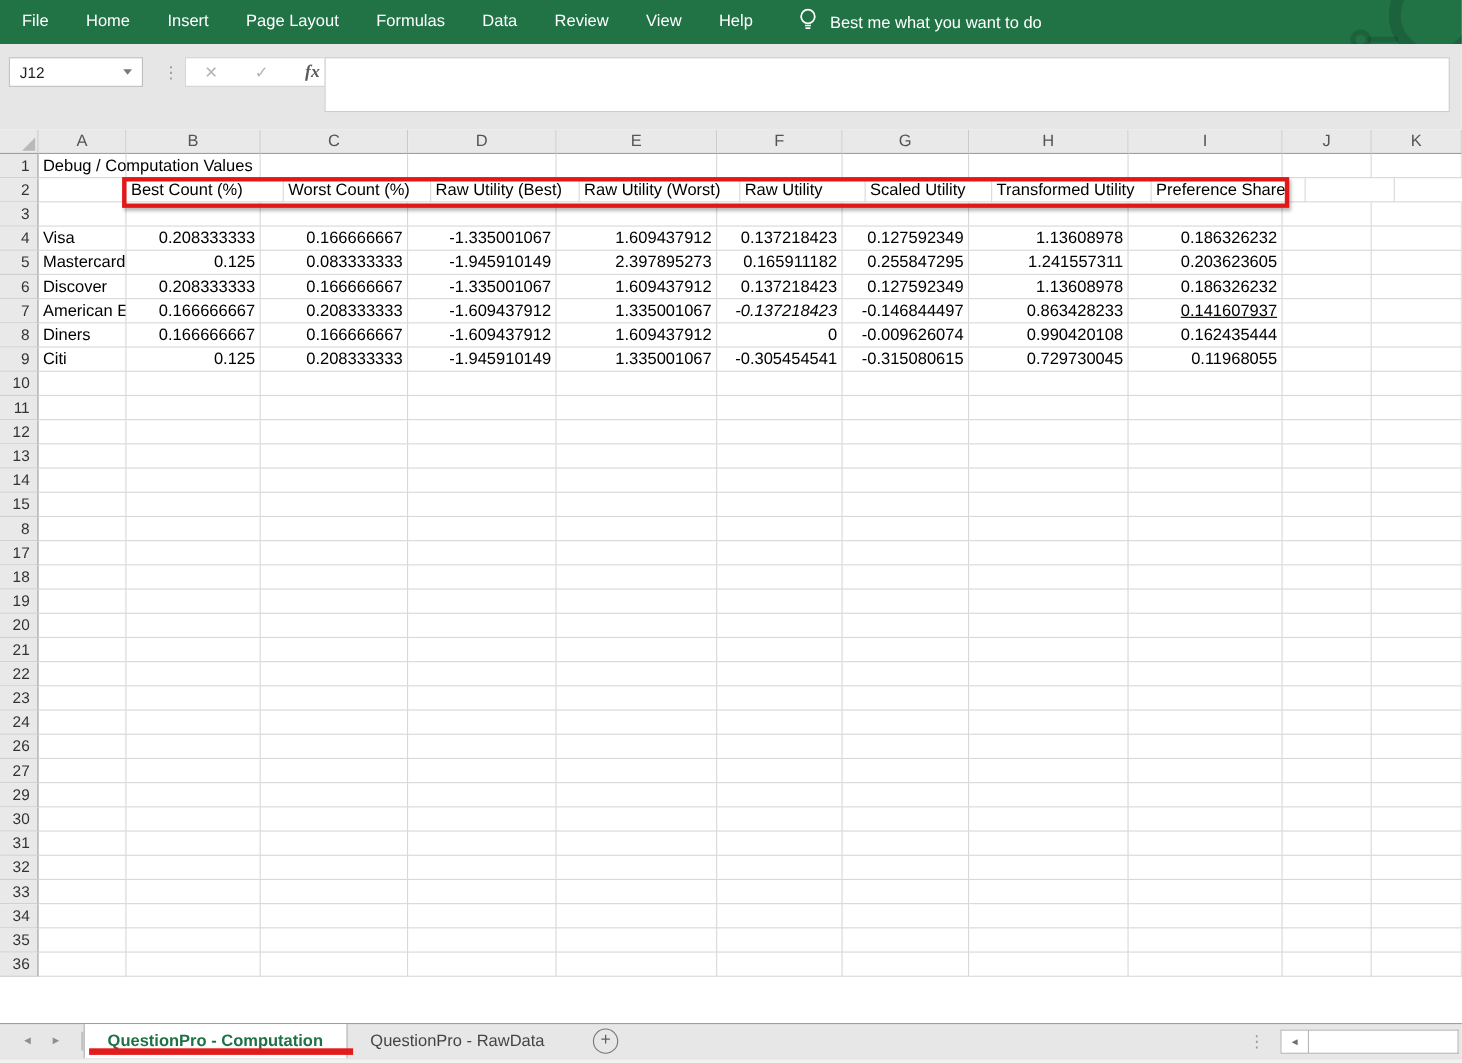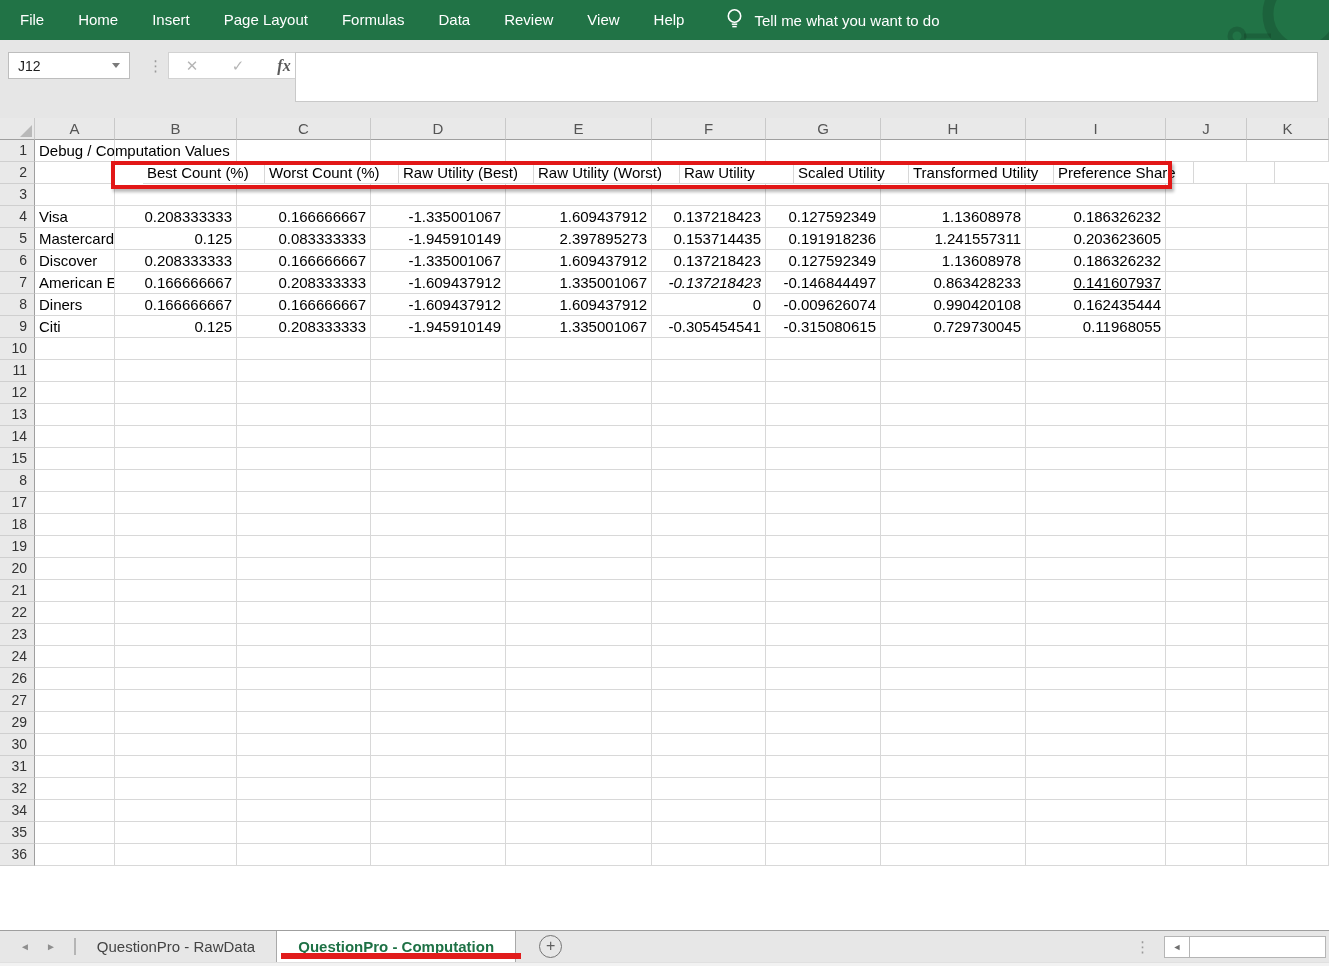--- a/index.html
+++ b/index.html
@@ -99,21 +99,21 @@
       <div class="rtab">Help</div>
     </nav>
   <div class="tellme">
     <span class="bulb">
       <svg width="17" height="24" viewBox="0 0 17 24">
         <circle cx="8.5" cy="9" r="6.2" fill="none" stroke="#fff" stroke-width="1.6"></circle>
         <line x1="5.8" y1="17.2" x2="11.2" y2="17.2" stroke="#fff" stroke-width="1.5"></line>
         <line x1="6.3" y1="19.6" x2="10.7" y2="19.6" stroke="#fff" stroke-width="1.5"></line>
       </svg>
     </span>
-    <span>Tell me what you want to do</span>
+    <span>Best me what you want to do</span>
   </div>
   <svg class="watermark" width="120" height="40" viewBox="0 0 120 40">
     <circle cx="95" cy="14" r="36" fill="none" stroke="rgba(0,0,0,0.14)" stroke-width="11"></circle>
     <circle cx="28" cy="36" r="7" fill="none" stroke="rgba(0,0,0,0.14)" stroke-width="5"></circle>
     <line x1="35" y1="36" x2="62" y2="36" stroke="rgba(0,0,0,0.14)" stroke-width="5"></line>
   </svg>
 </div>
 
 <div class="toolbar">
   <div class="namebox">
@@ -157,21 +157,21 @@
         <div class="cell" style="width: 114px;"></div>
         <div class="cell" style="width: 115px;"></div>
         <div class="cell" style="width: 145px;"></div>
         <div class="cell" style="width: 140px;"></div>
         <div class="cell" style="width: 81px;"></div>
         <div class="cell" style="width: 82px;"></div>
       </div>
       <div class="grow">
         <div class="rnum">2</div>
         <div class="cell" style="width: 80px;"></div>
-        <div class="cell" style="width: 122px; margin-left: 28px;">Best Count (%)</div>
+        <div class="cell" style="width: 143px;">Best Count (%)</div>
         <div class="cell" style="width: 134px;">Worst Count (%)</div>
         <div class="cell" style="width: 135px;">Raw Utility (Best)</div>
         <div class="cell" style="width: 146px;">Raw Utility (Worst)</div>
         <div class="cell" style="width: 114px;">Raw Utility</div>
         <div class="cell" style="width: 115px;">Scaled Utility</div>
         <div class="cell" style="width: 145px;">Transformed Utility</div>
         <div class="cell" style="width: 140px;">Preference Share</div>
         <div class="cell" style="width: 81px;"></div>
         <div class="cell" style="width: 82px;"></div>
       </div>
@@ -203,22 +203,22 @@
         <div class="cell" style="width: 81px;"></div>
         <div class="cell" style="width: 82px;"></div>
       </div>
       <div class="grow">
         <div class="rnum">5</div>
         <div class="cell" style="width: 80px;">Mastercard</div>
         <div class="cell num" style="width: 122px;">0.125</div>
         <div class="cell num" style="width: 134px;">0.083333333</div>
         <div class="cell num" style="width: 135px;">-1.945910149</div>
         <div class="cell num" style="width: 146px;">2.397895273</div>
-        <div class="cell num" style="width: 114px;">0.153714435</div>
-        <div class="cell num" style="width: 115px;">0.191918236</div>
+        <div class="cell num" style="width: 114px;">0.165911182</div>
+        <div class="cell num" style="width: 115px;">0.255847295</div>
         <div class="cell num" style="width: 145px;">1.241557311</div>
         <div class="cell num" style="width: 140px;">0.203623605</div>
         <div class="cell" style="width: 81px;"></div>
         <div class="cell" style="width: 82px;"></div>
       </div>
       <div class="grow">
         <div class="rnum">6</div>
         <div class="cell" style="width: 80px;">Discover</div>
         <div class="cell num" style="width: 122px;">0.208333333</div>
         <div class="cell num" style="width: 134px;">0.166666667</div>
@@ -561,20 +561,34 @@
         <div class="cell" style="width: 135px;"></div>
         <div class="cell" style="width: 146px;"></div>
         <div class="cell" style="width: 114px;"></div>
         <div class="cell" style="width: 115px;"></div>
         <div class="cell" style="width: 145px;"></div>
         <div class="cell" style="width: 140px;"></div>
         <div class="cell" style="width: 81px;"></div>
         <div class="cell" style="width: 82px;"></div>
       </div>
       <div class="grow">
+        <div class="rnum">33</div>
+        <div class="cell" style="width: 80px;"></div>
+        <div class="cell" style="width: 122px;"></div>
+        <div class="cell" style="width: 134px;"></div>
+        <div class="cell" style="width: 135px;"></div>
+        <div class="cell" style="width: 146px;"></div>
+        <div class="cell" style="width: 114px;"></div>
+        <div class="cell" style="width: 115px;"></div>
+        <div class="cell" style="width: 145px;"></div>
+        <div class="cell" style="width: 140px;"></div>
+        <div class="cell" style="width: 81px;"></div>
+        <div class="cell" style="width: 82px;"></div>
+      </div>
+      <div class="grow">
         <div class="rnum">34</div>
         <div class="cell" style="width: 80px;"></div>
         <div class="cell" style="width: 122px;"></div>
         <div class="cell" style="width: 134px;"></div>
         <div class="cell" style="width: 135px;"></div>
         <div class="cell" style="width: 146px;"></div>
         <div class="cell" style="width: 114px;"></div>
         <div class="cell" style="width: 115px;"></div>
         <div class="cell" style="width: 145px;"></div>
         <div class="cell" style="width: 140px;"></div>
@@ -614,22 +628,22 @@
 </div>
 
 <div class="tabbar">
   <div class="navarrows">
     <span>◄</span>
     <span>►</span>
   </div>
   <div style="display:flex;" id="sheet-tabs">
       <div class="tsep"></div>
       <div class="tsep"></div>
+      <div class="stab active">QuestionPro - Computation<div class="tab-underline"></div></div>
       <div class="stab">QuestionPro - RawData</div>
-      <div class="stab active">QuestionPro - Computation<div class="tab-underline"></div></div>
     </div>
   <div class="addsheet">+</div>
   <div class="tb-right">
     <span class="vdots2">⋮</span>
     <span class="hscroll-btn">◄</span>
     <span class="hscroll-track"></span>
   </div>
 </div>
 <div class="bottomstrip"></div>
 

